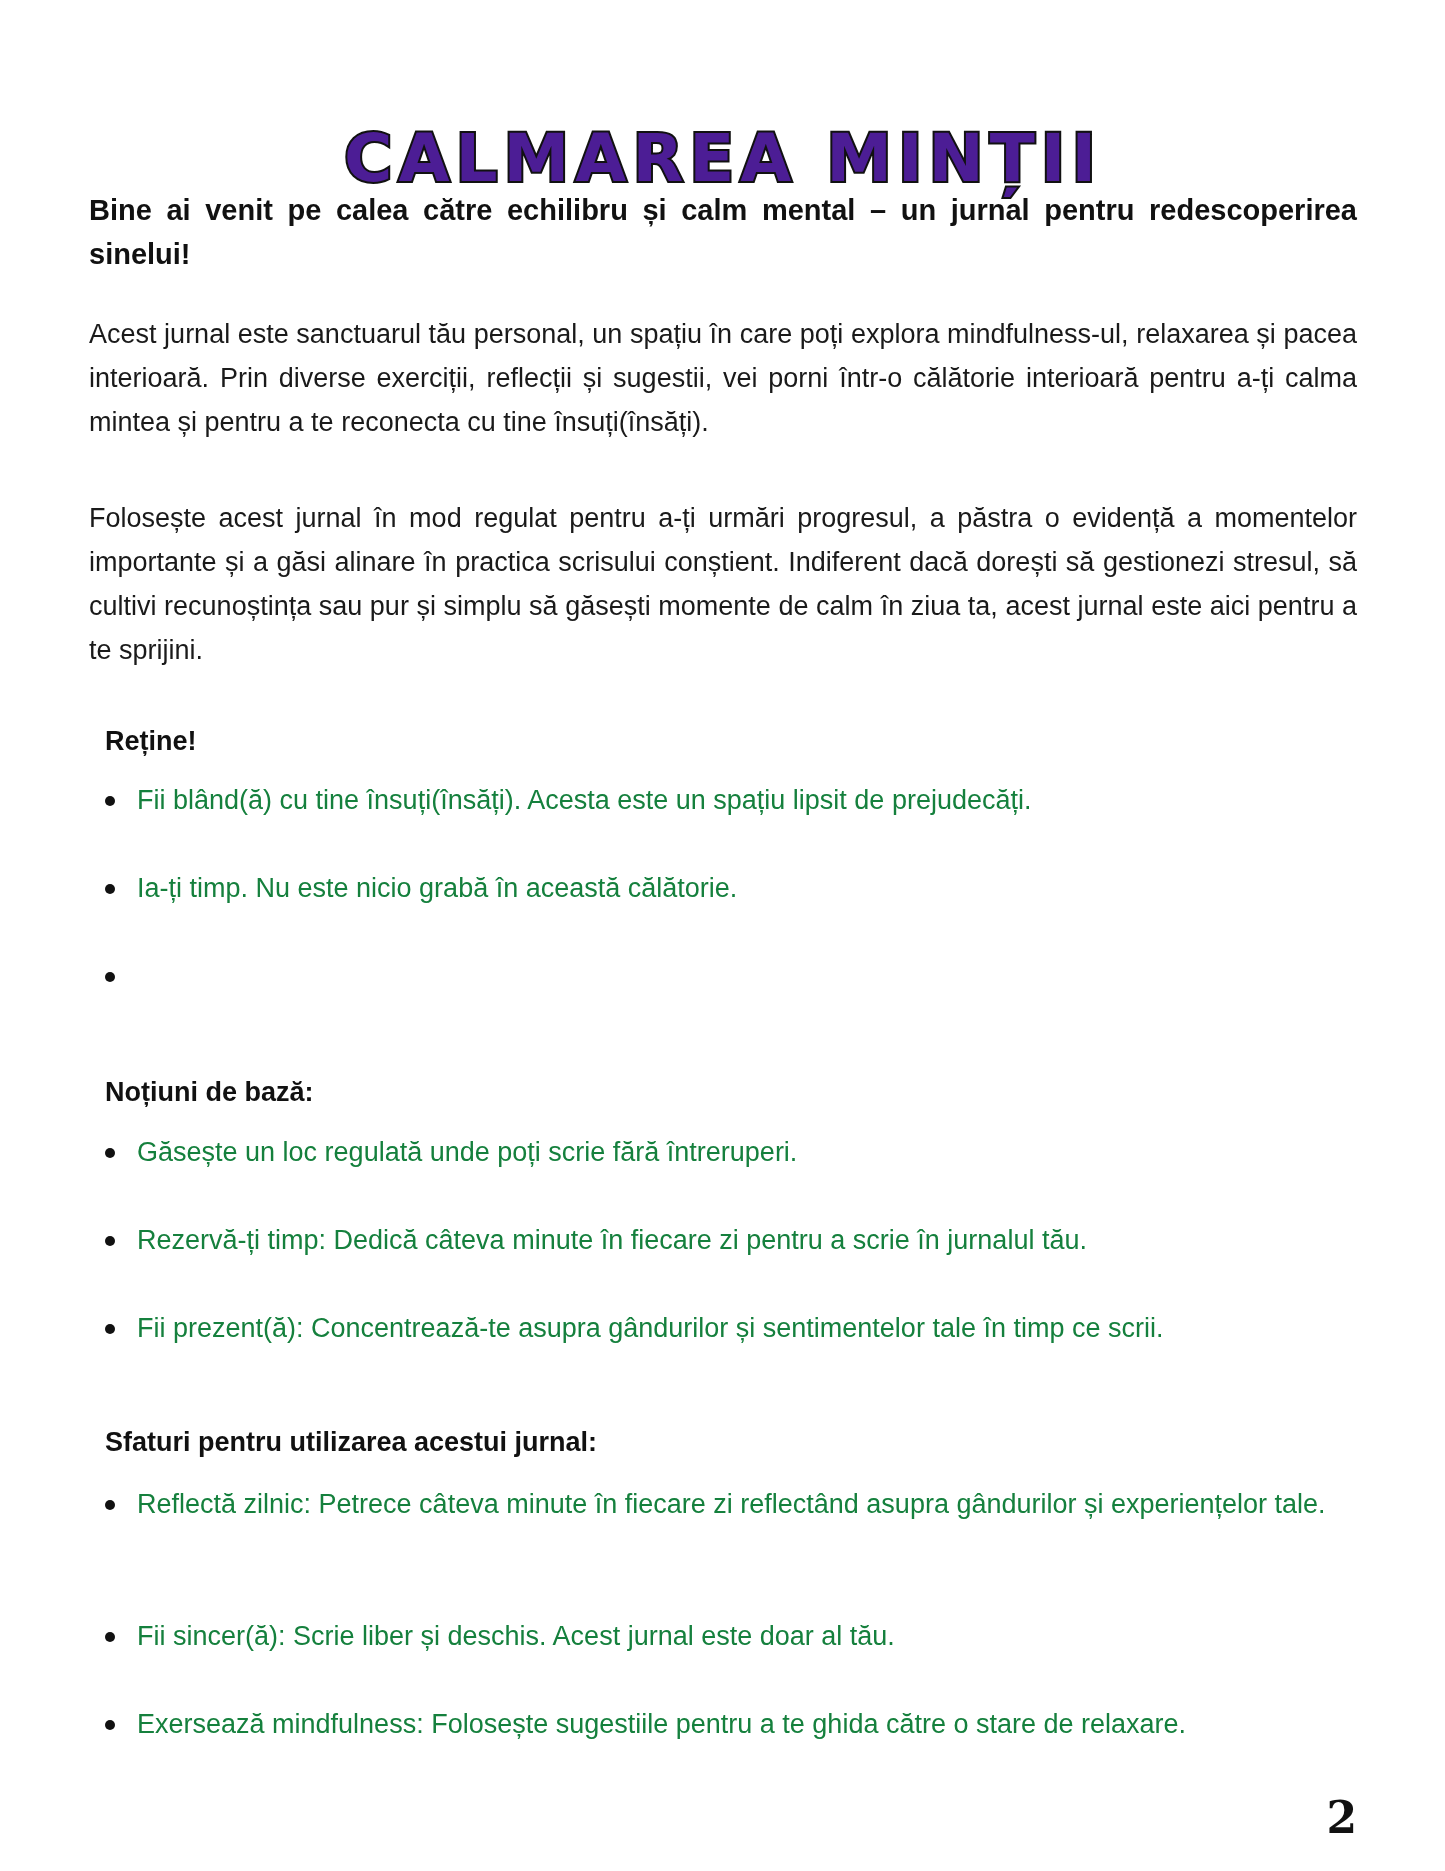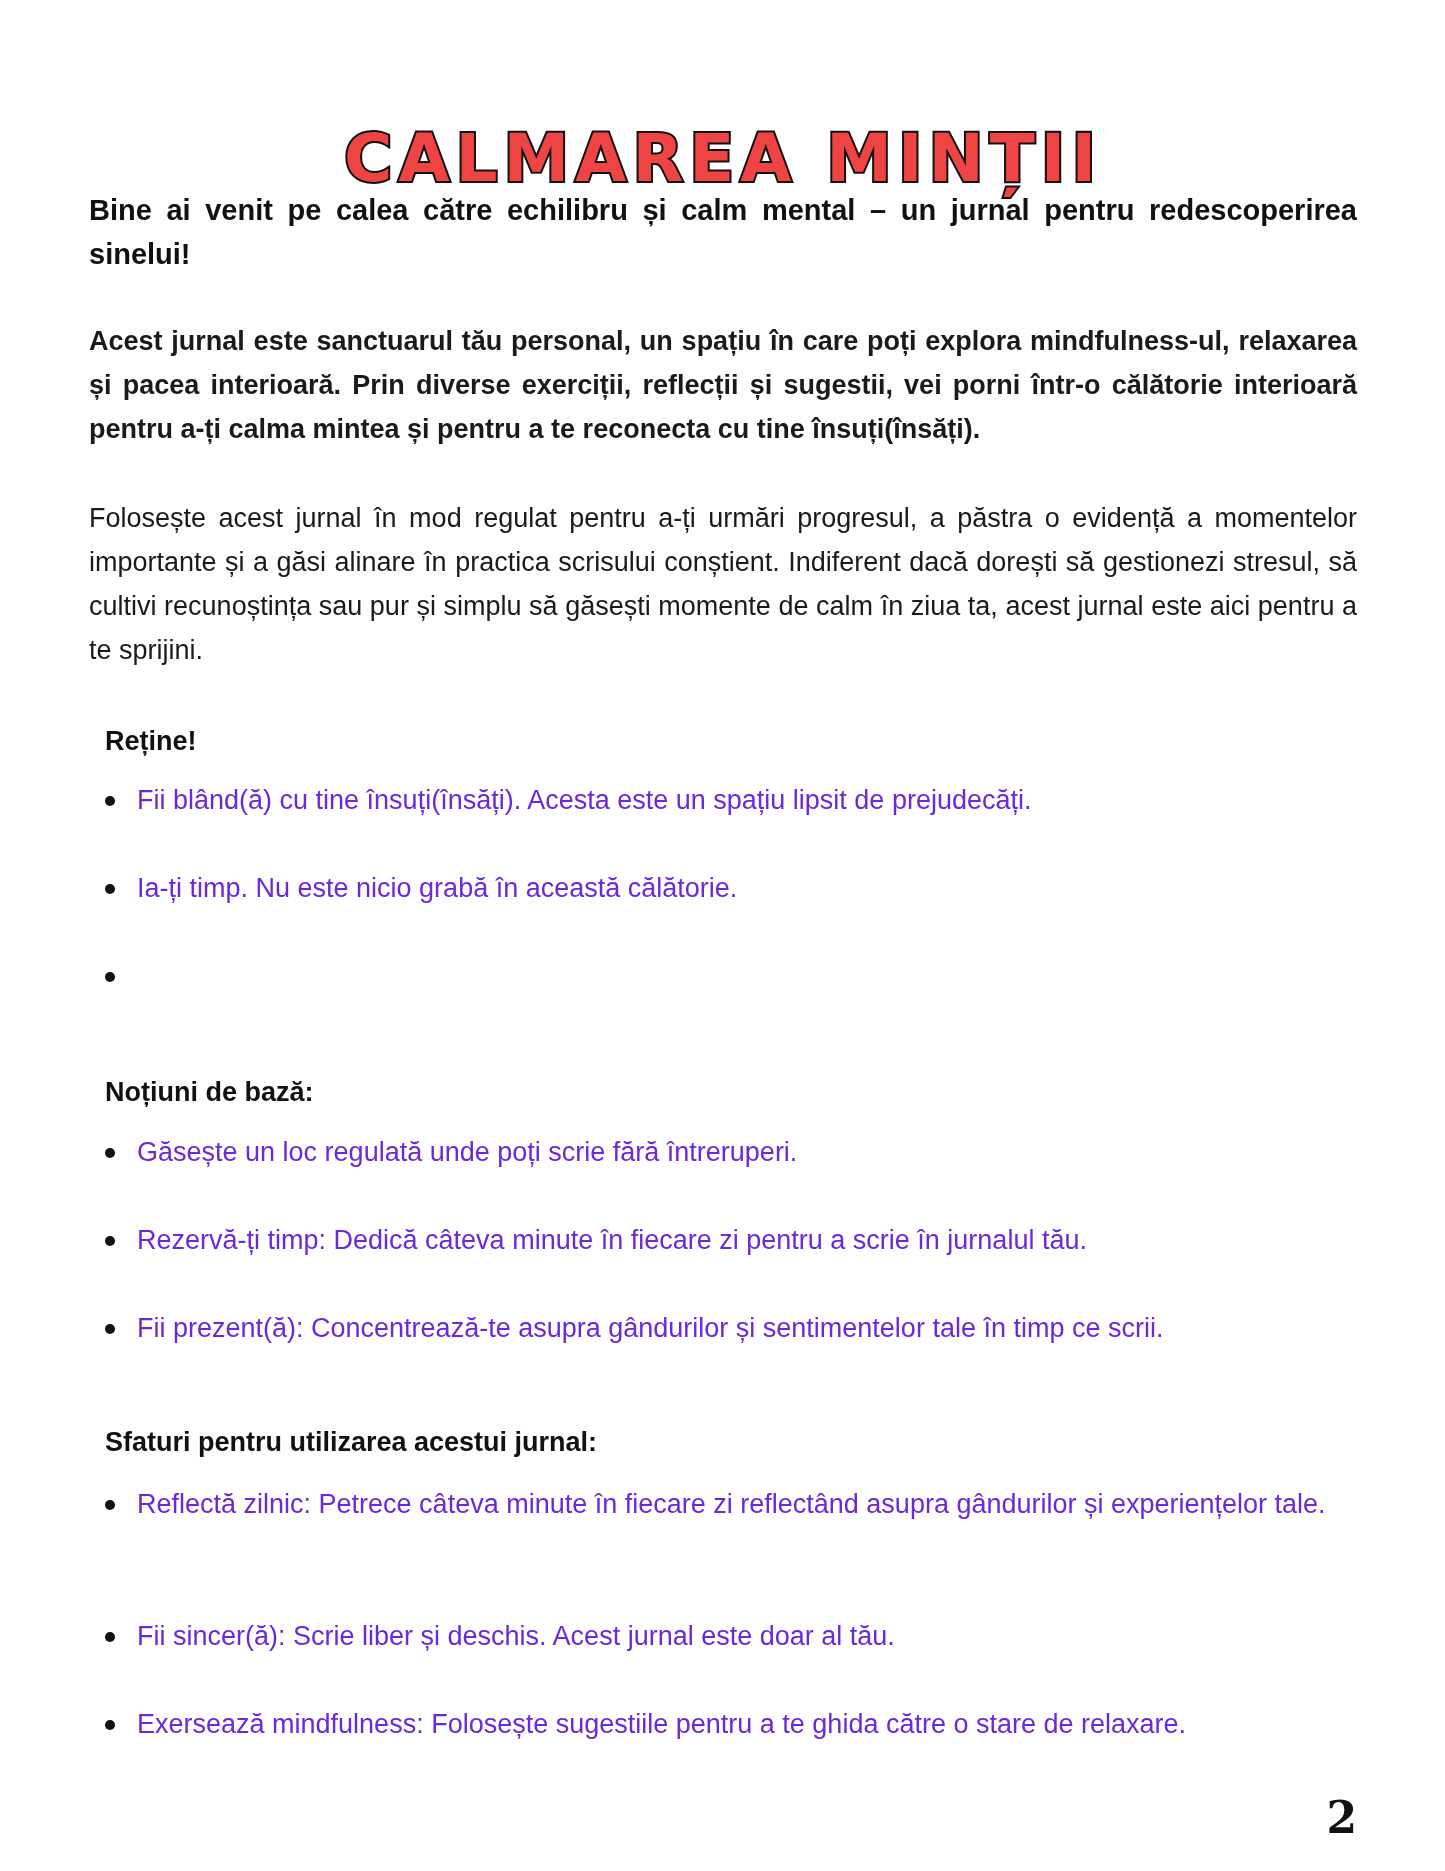--- a/index.html
+++ b/index.html
@@ -25,21 +25,21 @@
       position: absolute;
       left: 0;
       width: 1268px;
       top: 70px;
       text-align: center;
       font-family: "DejaVu Sans", sans-serif;
       font-weight: bold;
       font-size: 66px;
       letter-spacing: 6px;
       line-height: 90px;
-      color: #ef4444;
+      color: #4c1d95;
       -webkit-text-stroke: 4px #111111;
       paint-order: stroke fill;
       text-transform: uppercase;
     }
     .intro-bold {
       position: absolute;
       top: 188px;
       left: 0;
       width: 1268px;
       font-weight: bold;
@@ -51,21 +51,21 @@
     .para {
       position: absolute;
       left: 0;
       width: 1268px;
       font-size: 27px;
       line-height: 44px;
       text-align: justify;
       margin: 0;
       color: #1a1a1a;
     }
-    .p1 { top: 319px; font-weight: bold; }
+    .p1 { top: 312px; }
     .p2 { top: 496px; }
     .heading {
       position: absolute;
       left: 16px;
       font-weight: bold;
       font-size: 27px;
       line-height: 44px;
       margin: 0;
     }
     .h-retine { top: 719px; }
@@ -78,21 +78,21 @@
       margin: 0;
       padding: 0;
       list-style: none;
     }
     .list li {
       position: relative;
       padding-left: 48px;
       font-size: 27px;
       line-height: 44px;
       text-align: justify;
-      color: #6d28d9;
+      color: #15803d;
     }
     .bullet {
       position: absolute;
       left: 16px;
       top: 18px;
       width: 10px;
       height: 10px;
       border-radius: 50%;
       background: #111111;
     }

